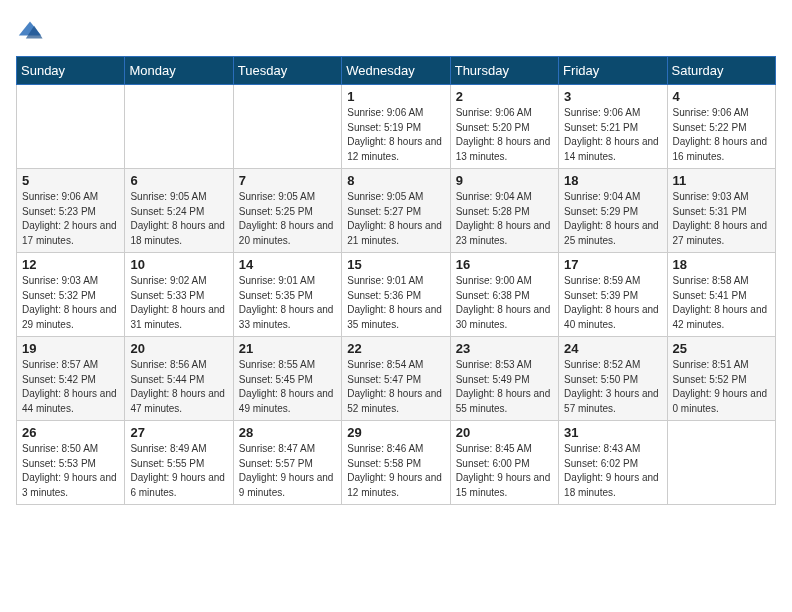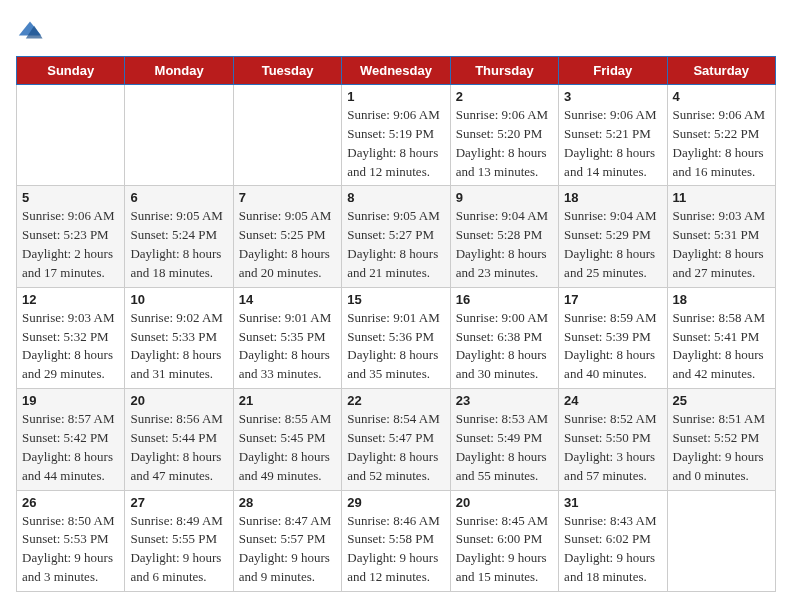--- a/index.html
+++ b/index.html
@@ -51,26 +51,26 @@
     .calendar-subtitle {
       font-size: 15px;
       color: #444;
     }
     table {
       width: 100%;
       border-collapse: collapse;
       table-layout: fixed;
     }
     thead th {
-      background-color: #b91c1c;
+      background-color: #0c4a6e;
       color: #fff;
       font-size: 13px;
-      font-weight: bold;
+      font-weight: normal;
       padding: 6px 4px;
-      text-align: center;
+      text-align: left;
       border: 1px solid #2a6dba;
     }
     tbody td {
       border: 1px solid #ccc;
       vertical-align: top;
       padding: 4px 5px;
       font-size: 11px;
       color: #333;
       height: 80px;
       background: #fff;
@@ -79,24 +79,23 @@
       background: #f5f5f5;
     }
     .day-number {
       font-size: 13px;
       font-weight: bold;
       color: #222;
       display: block;
       margin-bottom: 2px;
     }
     .day-info {
-      font-size: 13px;
+      font-size: 10px;
       line-height: 1.45;
       color: #333;
-      font-family: Liberation Serif, serif;
     }
     .empty-cell {
       background: #fff !important;
     }
   </style>
 </head>
 <body>
 
 <div class="header">
   <div class="logo">

